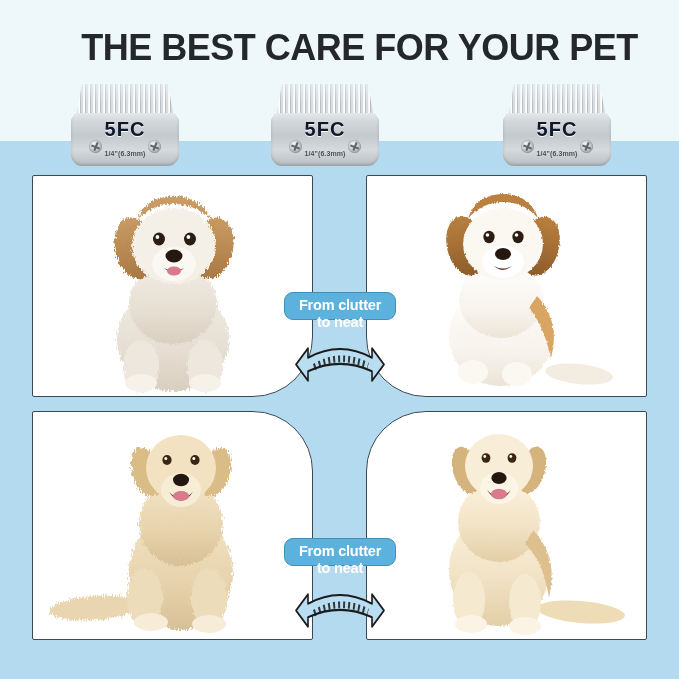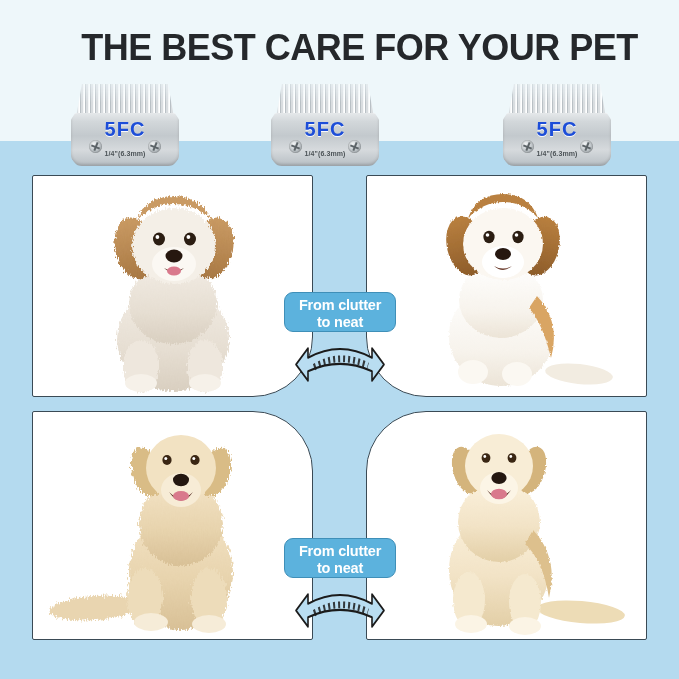--- a/index.html
+++ b/index.html
@@ -98,21 +98,21 @@
     clip-path: polygon(0% 14%, 4% 2%, 96% 2%, 100% 14%, 100% 86%, 94% 100%, 6% 100%, 0% 86%);
   }
   .blade-label {
     position: absolute;
     left: 0; top: 34px;
     width: 108px;
     text-align: center;
     font-size: 20px;
     font-weight: bold;
     letter-spacing: 1px;
-    color: #1d4ed8;
+    color: #0f172a;
     text-shadow: 0 1px 0 rgba(255,255,255,.9);
     font-family: "Liberation Sans", sans-serif;
   }
   .blade-size {
     position: absolute;
     left: 0; top: 66px;
     width: 108px;
     text-align: center;
     font-size: 7px;
     font-weight: bold;
@@ -163,21 +163,21 @@
 
   
   .callout { position: absolute; width: 124px; height: 96px; }
   .callout-top { left: 278px; top: 292px; }
   .callout-bot { left: 278px; top: 538px; }
 
   .callout-badge {
     position: absolute;
     left: 6px; top: 0;
     width: 112px;
-    height: 40px;
+    height: 28px;
     box-sizing: border-box;
     border-radius: 9px;
     background: #5cb2dd;
     border: 1.5px solid #3f8fb8;
     color: #ffffff;
     font-size: 14.5px;
     font-weight: bold;
     line-height: 17px;
     text-align: center;
     padding-top: 4px;

